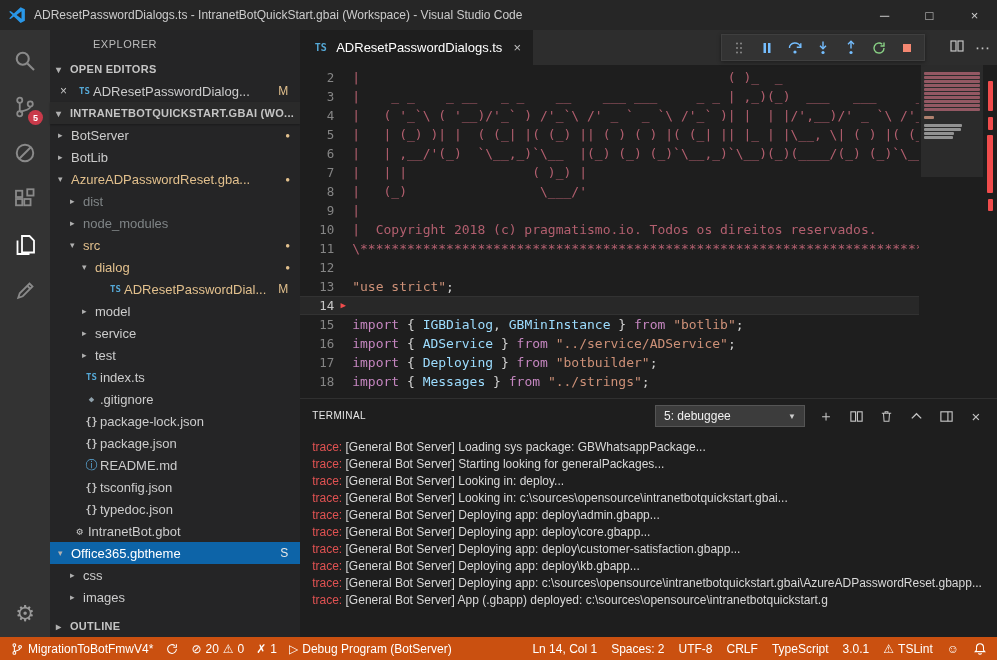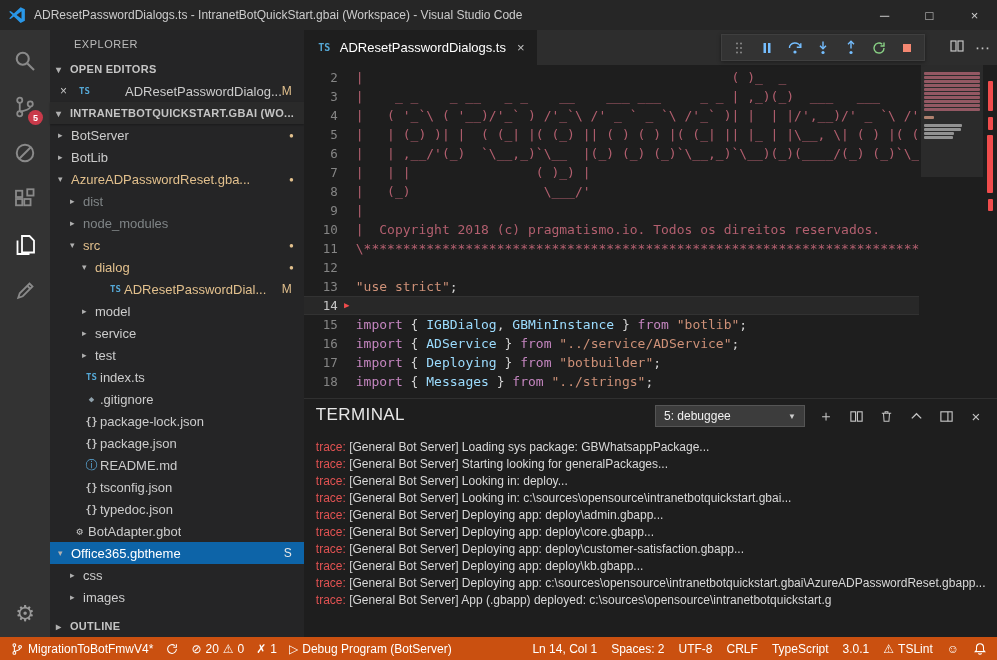--- a/index.html
+++ b/index.html
@@ -19,33 +19,33 @@
   
   .activitybar{flex:0 0 50px;background:#333333;display:flex;flex-direction:column;align-items:center;padding-top:8px;}
   .act-item{width:50px;height:46px;display:flex;align-items:center;justify-content:center;color:#8a8a8a;position:relative;cursor:pointer;}
   .act-item.active{color:#ffffff;}
   .act-item svg{width:24px;height:24px;}
   .act-badge{position:absolute;right:7px;bottom:5px;background:#C93A4A;color:#fff;font-size:9px;min-width:15px;height:15px;border-radius:8px;display:flex;align-items:center;justify-content:center;padding:0 3px;font-weight:bold;}
   .act-bottom{margin-top:auto;margin-bottom:10px;font-size:22px;color:#9a9a9a;cursor:pointer;}
 
   
   .sidebar{flex:0 0 250px;background:#252526;display:flex;flex-direction:column;font-size:13px;min-height:0;}
-  .sb-title{height:28px;display:flex;align-items:center;padding:0 24px;font-size:11px;color:#bbbbbb;letter-spacing:.5px;}
+  .sb-title{height:28px;display:flex;align-items:center;padding:0 4px;font-size:11px;color:#bbbbbb;letter-spacing:.5px;margin-left:39px;}
   .shdr{height:22px;display:flex;align-items:center;padding:0 6px;font-size:11px;font-weight:bold;color:#c5c5c5;letter-spacing:.3px;cursor:pointer;}
   .shdr .twist{width:14px;font-size:10px;color:#b0b0b0;}
   .shdr.ws{background:#2a2a2a;box-shadow:0 1px 2px rgba(0,0,0,.3);white-space:nowrap;overflow:hidden;}
   .oe-item{height:22px;display:flex;align-items:center;padding:0 8px 0 10px;cursor:pointer;color:#cccccc;}
   .oe-close{width:16px;color:#c5c5c5;font-size:12px;}
   .fic{width:17px;flex:0 0 17px;text-align:center;font-family:"DejaVu Sans Mono",monospace;}
   .fic-ts{color:#55a8d6;font-weight:bold;font-size:9px;}
   .fic-braces{color:#c5c5c5;font-weight:bold;font-size:10px;}
   .fic-info{color:#5aa7d6;font-size:12px;}
   .fic-diamond{color:#8fa1ab;font-size:9px;}
   .fic-gear{color:#c5c5c5;font-size:11px;}
-  .oe-label{white-space:nowrap;overflow:hidden;margin-left:32px;}
+  .oe-label{white-space:nowrap;overflow:hidden;}
   .tbadge{margin-left:auto;color:#E2C08D;font-size:12px;padding-right:4px;}
   .tree{flex:1;overflow:hidden;}
   .trow{height:22px;display:flex;align-items:center;cursor:pointer;color:#cccccc;padding-right:8px;white-space:nowrap;}
   .trow .arr{width:13px;flex:0 0 13px;font-size:9px;color:#b0b0b0;}
   .trow .tlabel{overflow:hidden;}
   .trow.col-orange .tlabel{color:#E2C08D;}
   .trow.col-gray .tlabel{color:#7f8486;}
   .trow.sel{background:#0D64A8;}
   .trow.sel .tlabel{color:#ffffff;}
   .trow.sel .tbadge{color:#e8e8e8;}
@@ -89,21 +89,21 @@
   .ruler{position:absolute;top:0;right:0;width:14px;height:100%;}
   .rmark{position:absolute;right:4px;width:5px;background:#f14c4c;border-radius:1px;}
   .rm1{top:16px;height:30px;}
   .rm2{top:52px;height:13px;}
   .rm3{top:70px;height:58px;width:6px;}
   .rm4{top:134px;height:12px;}
 
   
   .terminal{flex:1;background:#1e1e1e;border-top:1px solid #303030;display:flex;flex-direction:column;min-height:0;}
   .panel-hdr{flex:0 0 34px;display:flex;align-items:center;padding:0 12px;}
-  .panel-tab{font-size:17px;color:#e7e7e7;letter-spacing:.4px;cursor:pointer;padding-bottom:2px;}
+  .panel-tab{font-size:10px;color:#e7e7e7;letter-spacing:.4px;cursor:pointer;padding-bottom:2px;}
   .panel-actions{margin-left:auto;display:flex;align-items:center;gap:12px;color:#c5c5c5;}
   .dropdown{width:150px;height:22px;background:#3c3c3c;border:1px solid #555;display:flex;align-items:center;font-size:12px;color:#f0f0f0;padding:0 8px;cursor:pointer;}
   .dropdown .caret{margin-left:auto;font-size:8px;color:#cccccc;}
   .p-icon{width:18px;height:18px;display:flex;align-items:center;justify-content:center;cursor:pointer;font-size:15px;}
   .p-icon svg{width:15px;height:15px;}
   .term-body{flex:1;overflow:hidden;padding:6px 8px 0 12px;font-family:Liberation Sans, sans-serif;font-size:12px;line-height:17px;color:#d8d8d8;}
   .tline{white-space:pre-wrap;word-break:break-all;}
   .tpre{color:#E05252;}
 
   
@@ -280,21 +280,21 @@
             <span class="tlabel">tsconfig.json</span>
           </div>
           <div class="trow col-normal" style="padding-left: 20px;">
             <span class="arr"></span>
             <span class="fic fic-braces">{}</span>
             <span class="tlabel">typedoc.json</span>
           </div>
           <div class="trow col-normal" style="padding-left: 8px;">
             <span class="arr"></span>
             <span class="fic fic-gear">⚙</span>
-            <span class="tlabel">BotAdapter.gbot</span>
+            <span class="tlabel">IntranetBot.gbot</span>
           </div>
           <div class="trow col-normal sel" style="padding-left: 8px;">
             <span class="arr">▾</span>
             <span class="tlabel">Office365.gbtheme</span>
             <span class="tbadge">S</span>
           </div>
           <div class="trow col-normal" style="padding-left: 20px;">
             <span class="arr">▸</span>
             <span class="tlabel">css</span>
           </div>

